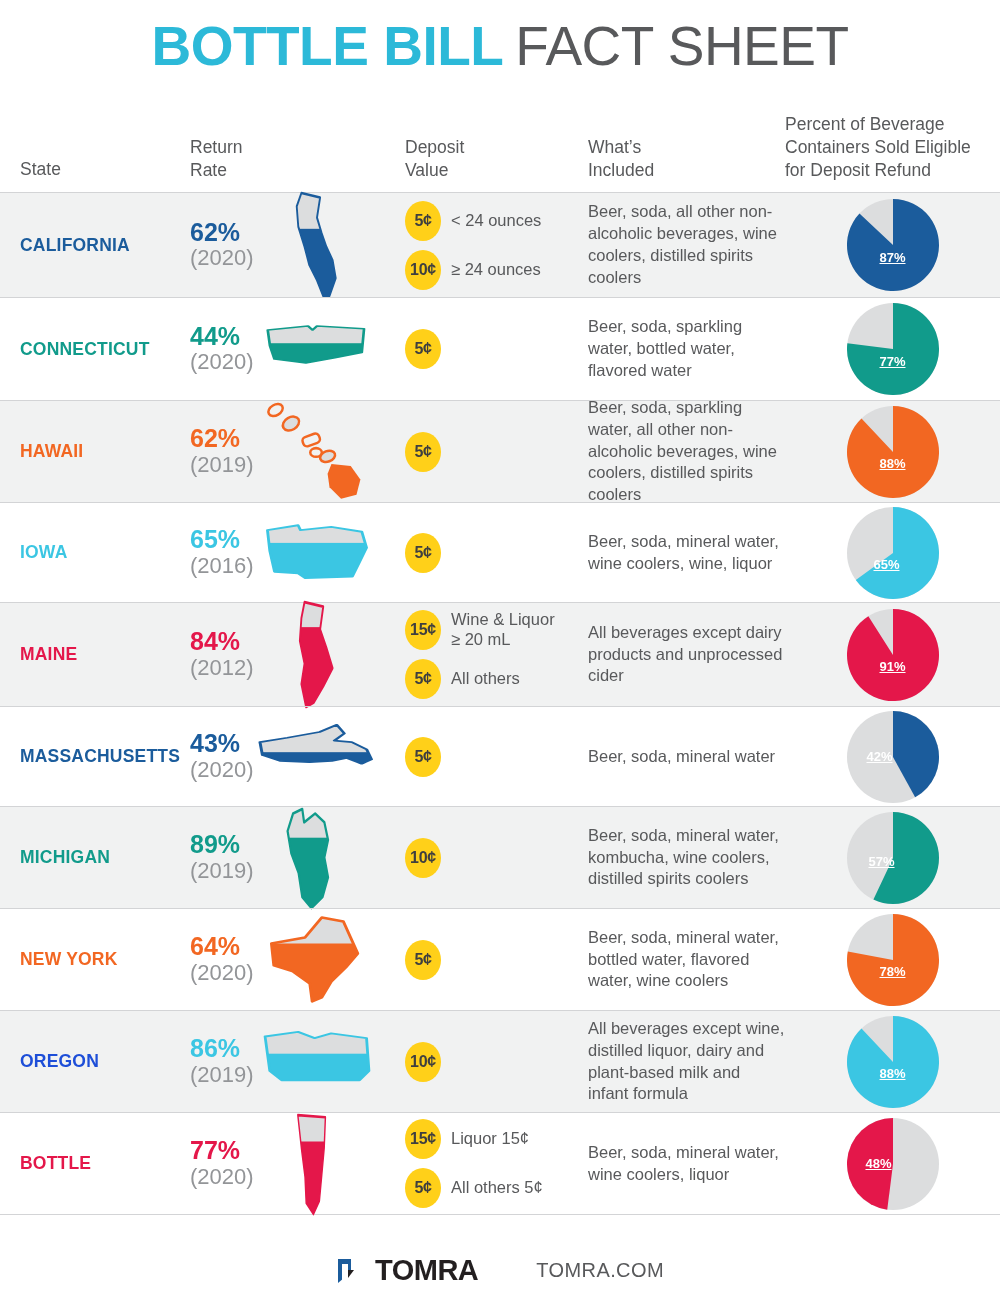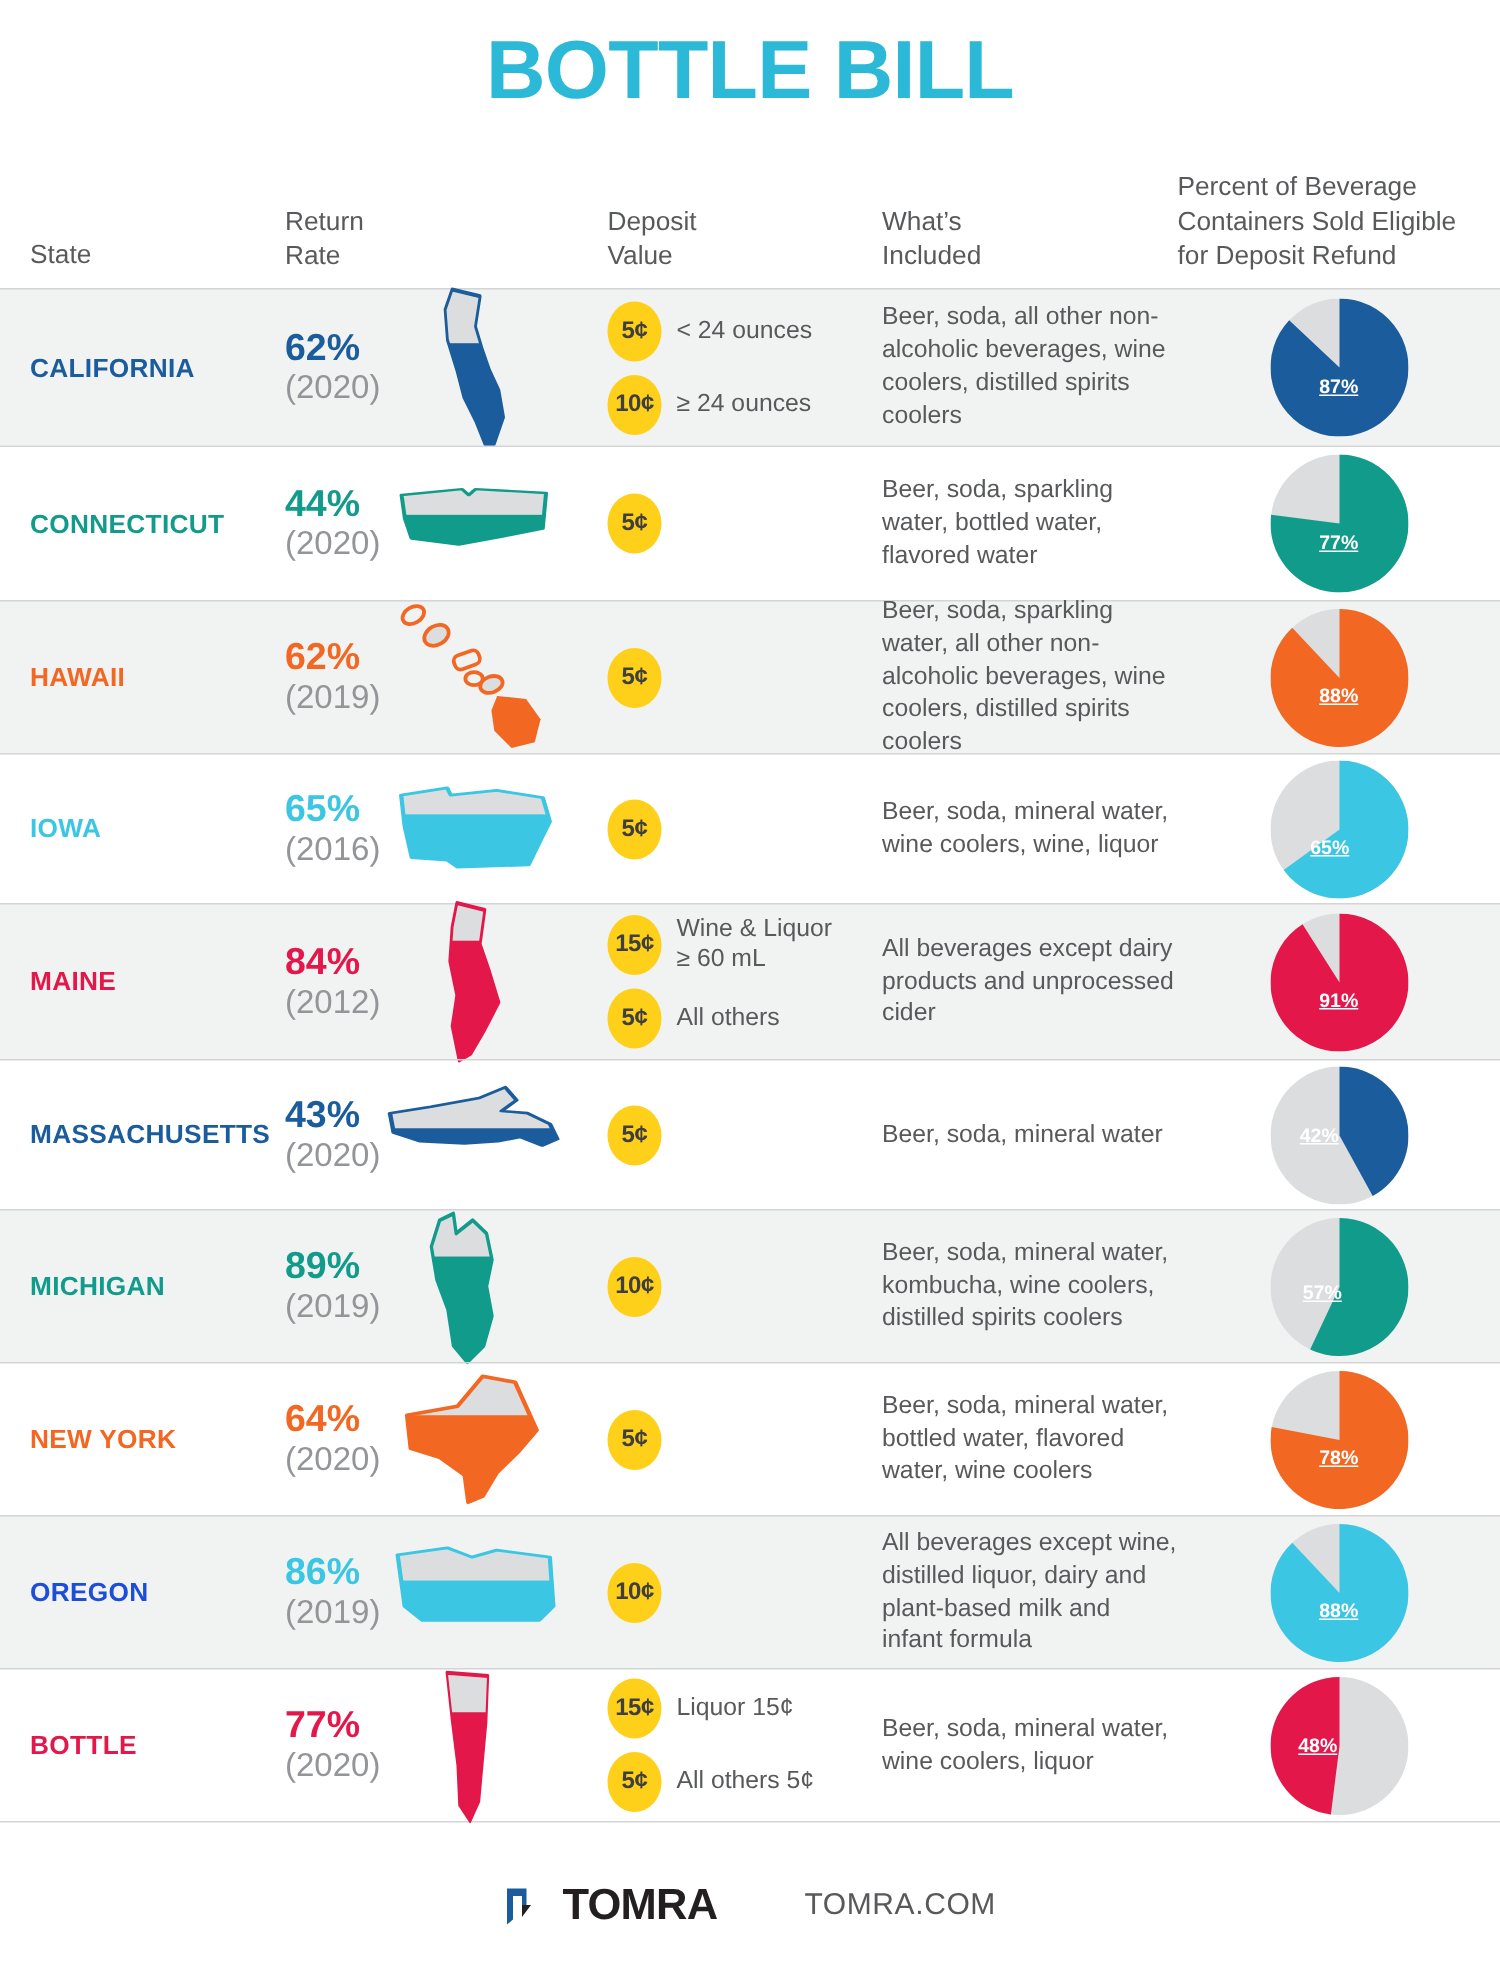--- a/index.html
+++ b/index.html
@@ -10,21 +10,20 @@
     color: #58595B;
     overflow: hidden;
   }
   #page { position: relative; width: 1000px; height: 1312px; }
 
   
   .title-bar {
     height: 92px;
     display: flex; align-items: center; justify-content: center;
     letter-spacing: -0.5px;
-    flex-direction: column;
   }
   .title-bar .t {
     font-size: 55px; font-weight: bold; line-height: 1;
   }
   .t.cyan { color: #2CB9D8; }
   .t.gray { color: #58595B; font-weight: normal; }
 
   
   .col-state  { width: 190px; padding-left: 20px; }
   .col-rate   { width: 200px; }
@@ -111,20 +110,21 @@
   .brand-url { font-size: 20px; color: #58595B; letter-spacing: 0.4px; }
 </style>
 </head>
 <body>
 
 <div id="page">
 
   <div class="title-bar">
     <span class="t cyan">BOTTLE BILL</span>
     <span style="width:12px"></span>
+    <span class="t gray">FACT SHEET</span>
   </div>
 
   <div class="head">
     <div class="col-state">
       <div class="h">State</div>
     </div>
     <div class="col-rate">
       <div>
         <div class="h">Return</div>
         <div class="h">Rate</div>
@@ -379,21 +379,21 @@
   </svg>
       </div>
     </div>
 
     <div class="col-dep">
       <div class="dep-list">
             <div class="dep-item">
         <span class="coin">15¢</span>
         <span class="dep-label">
                 <div>Wine &amp; Liquor</div>
-                <div>≥ 60 mL</div>
+                <div>≥ 20 mL</div>
               </span>
       </div>
             <div class="dep-item">
         <span class="coin">5¢</span>
         <span class="dep-label">
                 <div>All others</div>
               </span>
       </div>
           </div>
     </div>

